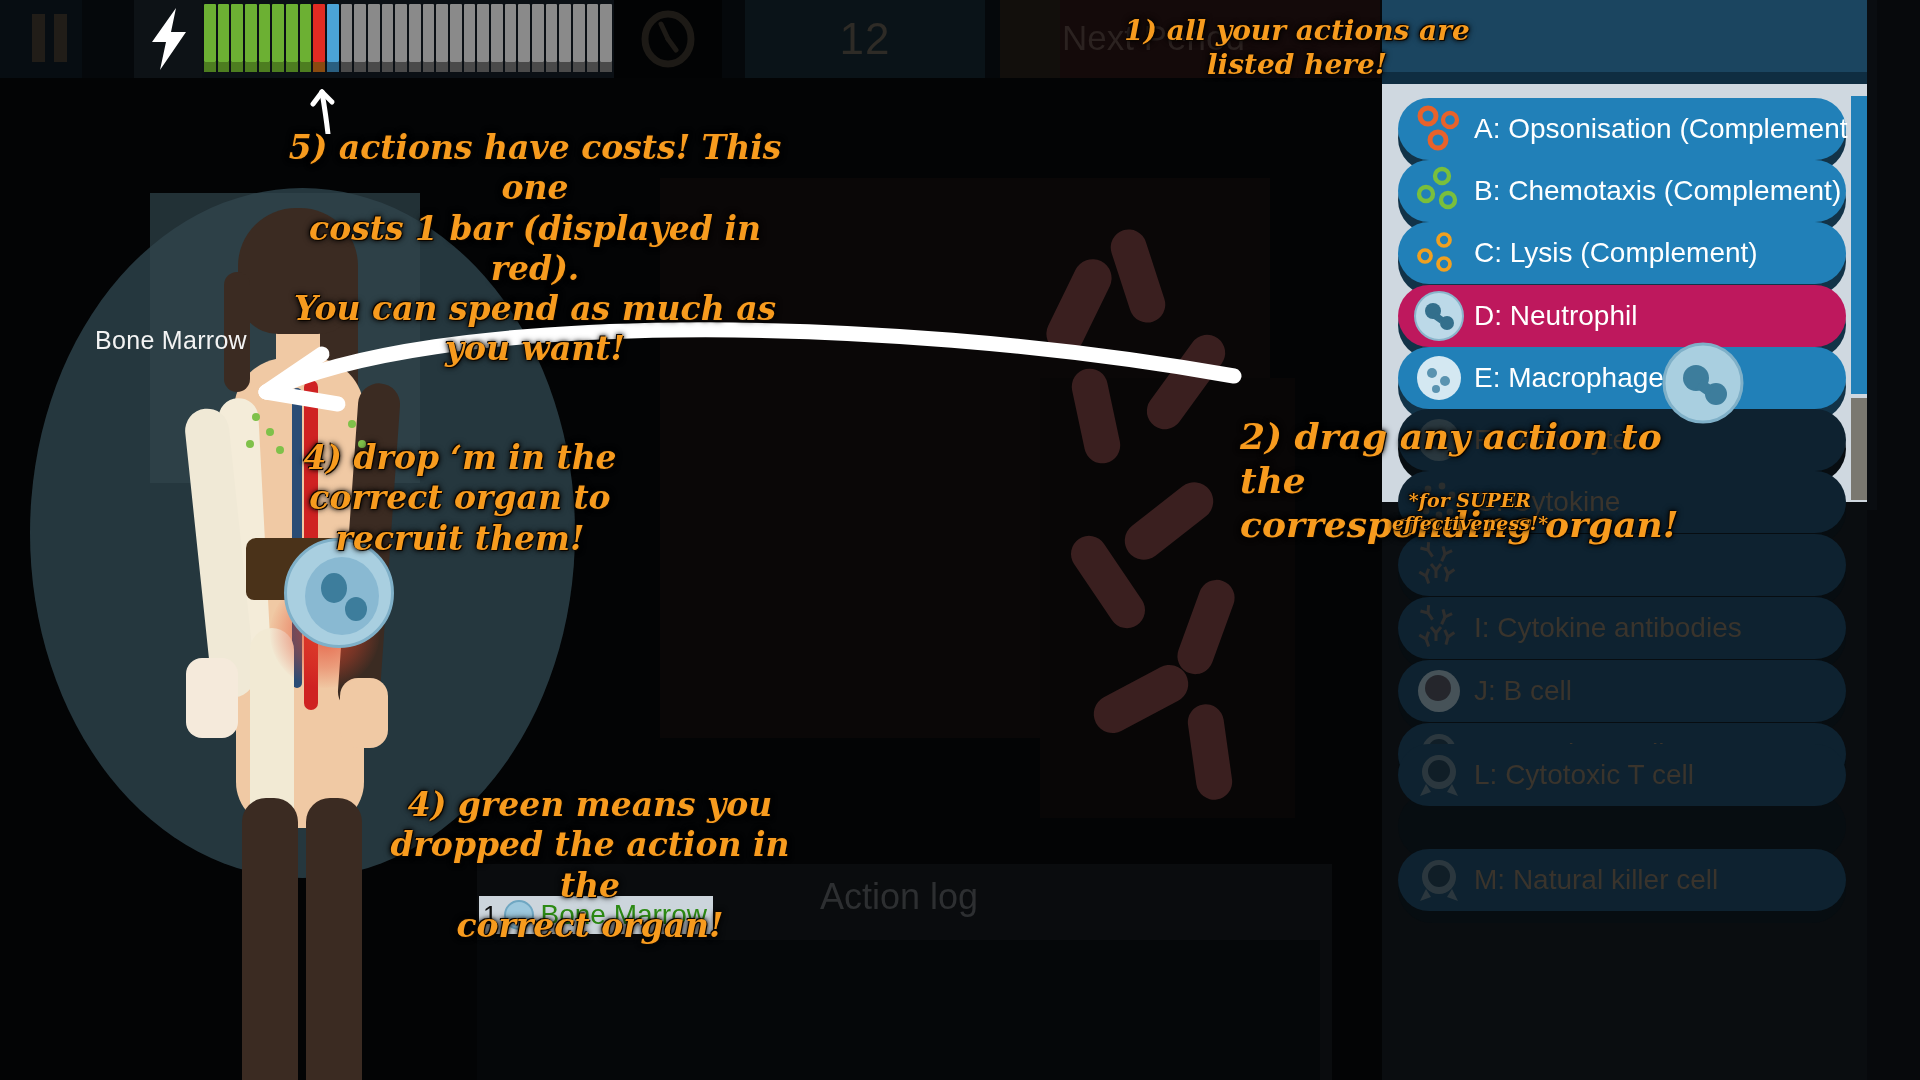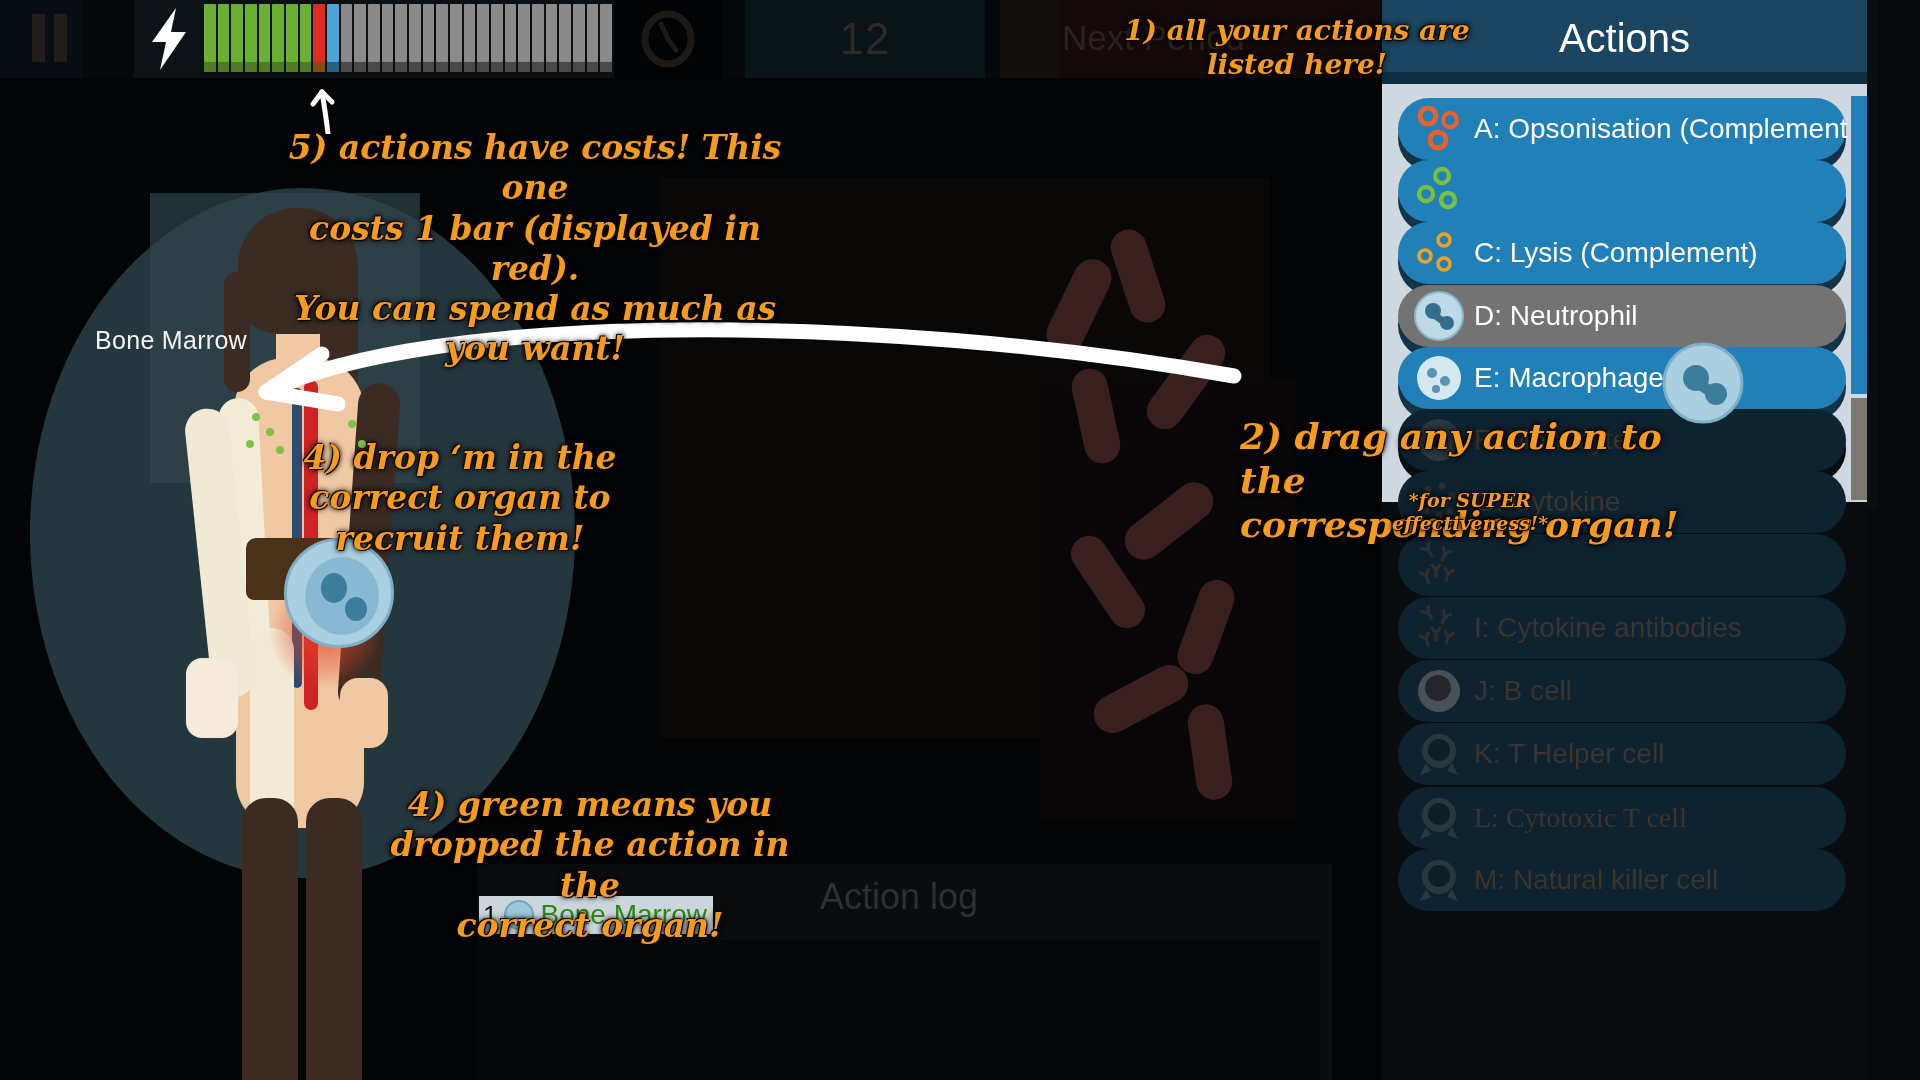--- a/index.html
+++ b/index.html
@@ -131,21 +131,21 @@
   .actions-list { position:absolute; left:1382px; top:84px; width:485px; height:418px;
      background:#cfd8e0; }
   .actions-list-dim { position:absolute; left:1382px; top:502px; width:485px; height:578px;
      background:#0a0d10; }
 
   .act { position:absolute; left:1398px; width:448px; height:62px; border-radius:31px;
      display:flex; align-items:center; }
   .act-shadow { position:absolute; left:1398px; width:448px; height:68px; border-radius:34px;
      background:#123348; }
   .act.light { background:#2180b8; }
-  .act.dark  { background:#737373;text-align:right; }
+  .act.dark  { background:#be185d;text-align:right; }
   .act-ico { width:54px; height:54px; margin-left:14px; margin-right:8px; position:relative; flex:0 0 auto; }
   .act-lbl { font-size:28px; color:#ffffff; white-space:nowrap; }
 
   .act.dimmed { background:#0e2230; }
   .act.dimmed .act-lbl { color:#3a342c; }
   .act-shadow.dimmed { background:#070d11; }
 
   .scrolltrack { position:absolute; left:1848px; top:84px; width:28px; height:418px; background:#cfd8e0; }
   .scrollthumb { position:absolute; left:1851px; top:96px; width:22px; height:298px; background:#2180b8; }
   .scrollthumb-rest { position:absolute; left:1851px; top:398px; width:22px; height:102px; background:#7a7870; }
@@ -330,39 +330,39 @@
     <span class="log-idx">1</span>
     <span class="log-icon"></span>
     <span class="log-text">Bone Marrow</span>
   </div>
 
   <div class="actions-panel"></div>
   <div class="actions-list-dim"></div>
   <div class="actions-list"></div>
   <div class="actions-head"></div>
   <div class="actions-head-rule"></div>
-  <div class="actions-title">Actions</div>
 
   <div id="act-container">
       <div class="act-shadow" style="top: 104px;"></div>
       <div class="act light" style="top: 98px;">
         <span class="act-ico"><svg viewBox="0 0 54 54" width="54" height="54">
             <circle cx="16" cy="14" r="8" fill="none" stroke="#e8622a" stroke-width="4.96"></circle>
             <circle cx="38" cy="18" r="7" fill="none" stroke="#e8622a" stroke-width="4.34"></circle>
             <circle cx="26" cy="38" r="8" fill="none" stroke="#e8622a" stroke-width="4.96"></circle>
           </svg></span>
         <span class="act-lbl">A: Opsonisation (Complement)</span>
       </div>
       <div class="act-shadow" style="top: 166px;"></div>
       <div class="act light" style="top: 160px;">
         <span class="act-ico"><svg viewBox="0 0 54 54" width="54" height="54">
             <circle cx="30" cy="12" r="7" fill="none" stroke="#79bf3c" stroke-width="4.34"></circle>
             <circle cx="14" cy="30" r="7" fill="none" stroke="#79bf3c" stroke-width="4.34"></circle>
             <circle cx="36" cy="36" r="7" fill="none" stroke="#79bf3c" stroke-width="4.34"></circle>
           </svg></span>
+        <span class="act-lbl">B: Chemotaxis (Complement)</span>
       </div>
       <div class="act-shadow" style="top: 228px;"></div>
       <div class="act light" style="top: 222px;">
         <span class="act-ico"><svg viewBox="0 0 54 54" width="54" height="54">
             <circle cx="32" cy="14" r="6" fill="none" stroke="#f0a020" stroke-width="3.7199999999999998"></circle>
             <circle cx="13" cy="30" r="6" fill="none" stroke="#f0a020" stroke-width="3.7199999999999998"></circle>
             <circle cx="32" cy="38" r="6" fill="none" stroke="#f0a020" stroke-width="3.7199999999999998"></circle>
           </svg></span>
         <span class="act-lbl">C: Lysis (Complement)</span>
       </div>
@@ -481,21 +481,21 @@
       <div class="act dimmed" style="top: 723px;">
         <span class="act-ico" style="opacity: 0.3;"><svg viewBox="0 0 54 54" width="54" height="54">
             <circle cx="27" cy="24" r="17" fill="#6f6a5e"></circle>
             <circle cx="27" cy="23" r="11" fill="#151515"></circle>
             <polygon points="14,36 8,48 19,44" fill="#6f6a5e"></polygon>
             <polygon points="40,36 46,48 35,44" fill="#6f6a5e"></polygon>
           </svg></span>
         <span class="act-lbl">K: T Helper cell</span>
       </div>
       <div class="act-shadow dimmed" style="top: 792px;"></div>
-      <div class="act dimmed" style="top: 787px; font-family: Liberation Serif, serif;">
+      <div class="act dimmed" style="top: 744px;">
         <span class="act-ico" style="opacity: 0.3;"><svg viewBox="0 0 54 54" width="54" height="54">
             <circle cx="27" cy="24" r="17" fill="#6f6a5e"></circle>
             <circle cx="27" cy="23" r="11" fill="#151515"></circle>
             <polygon points="14,36 8,48 19,44" fill="#6f6a5e"></polygon>
             <polygon points="40,36 46,48 35,44" fill="#6f6a5e"></polygon>
           </svg></span>
         <span class="act-lbl">L: Cytotoxic T cell</span>
       </div>
       <div class="act-shadow dimmed" style="top: 855px;"></div>
       <div class="act dimmed" style="top: 849px;">

